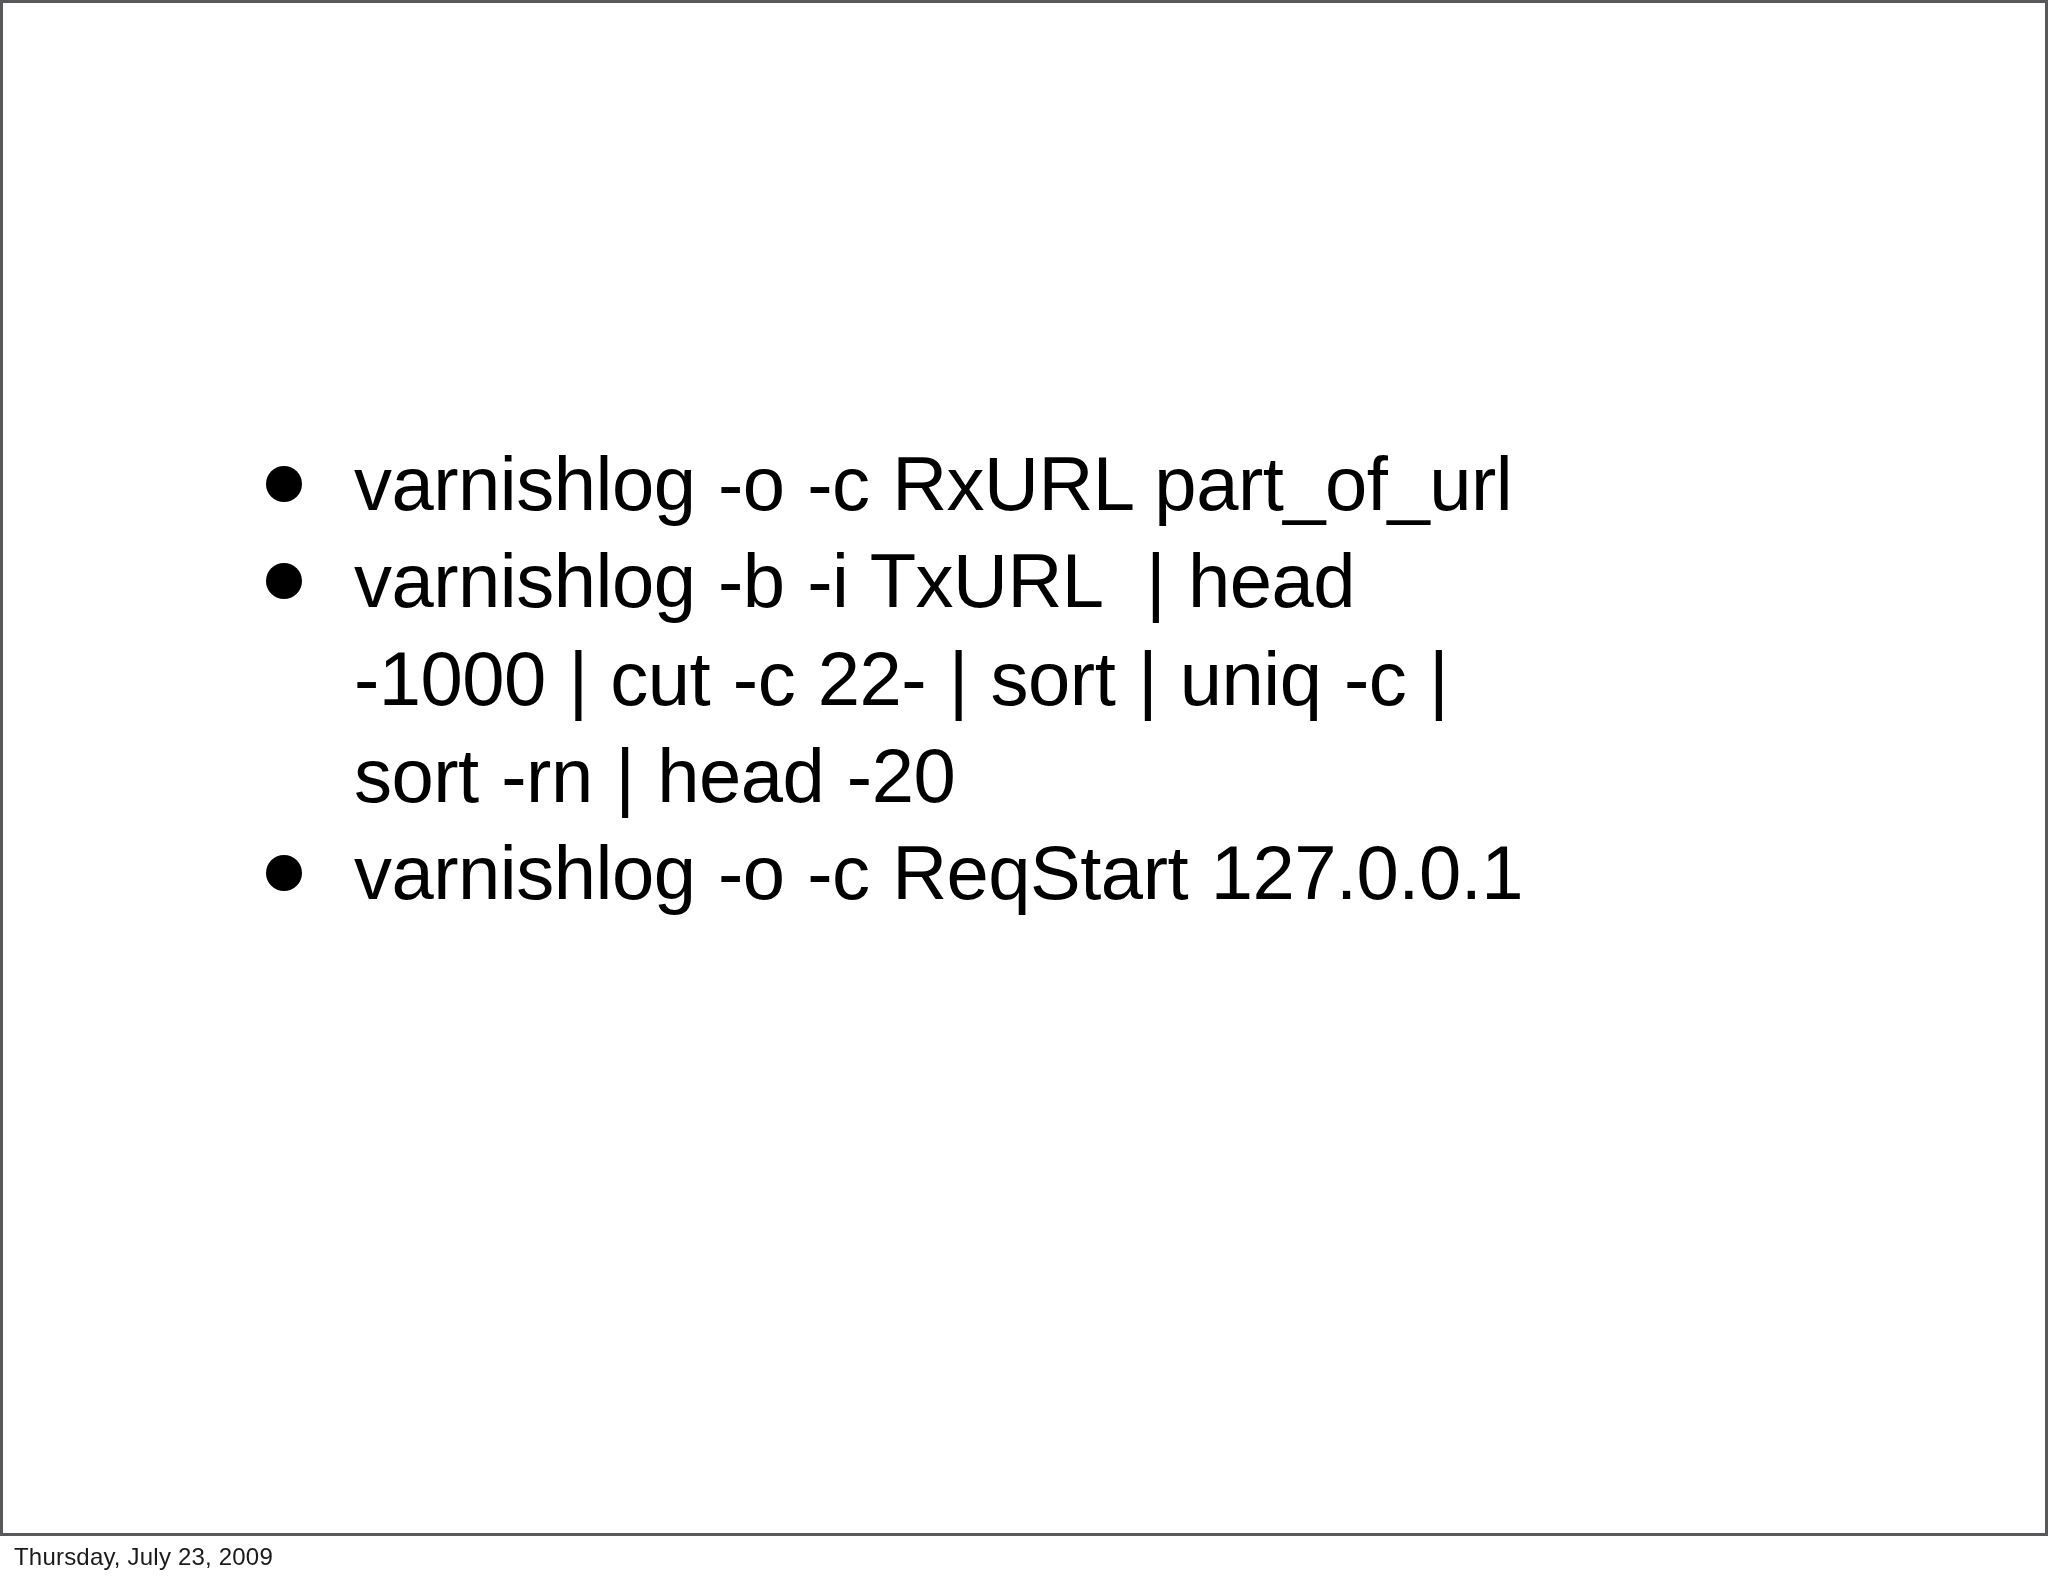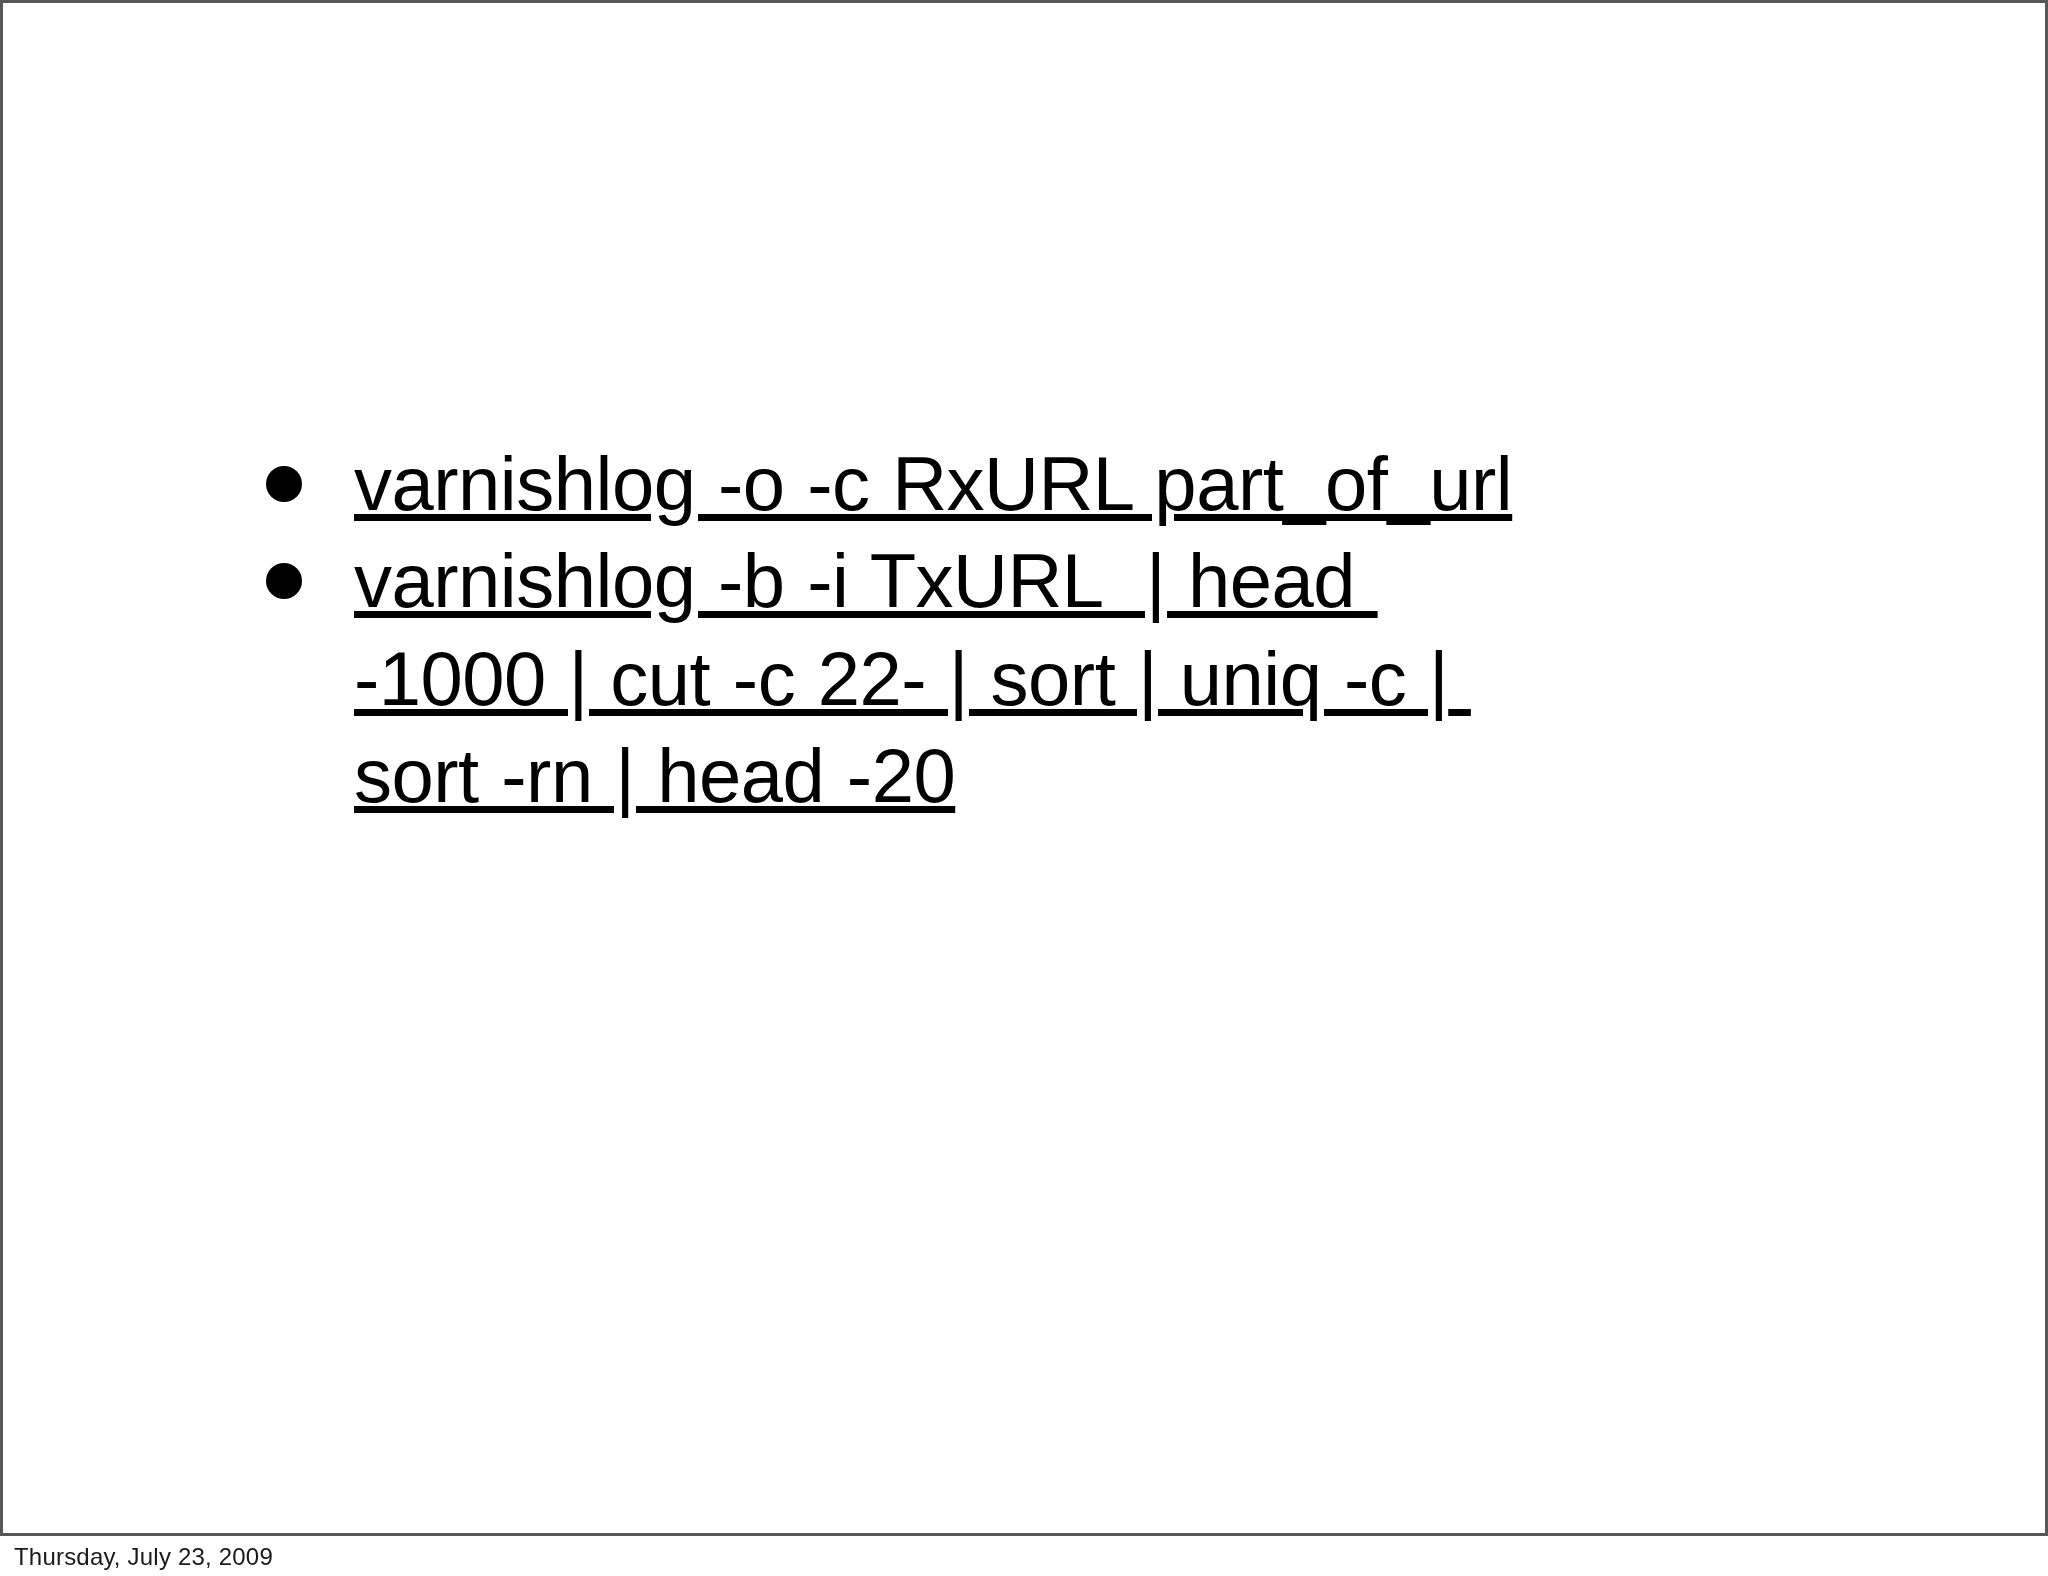--- a/index.html
+++ b/index.html
@@ -49,21 +49,20 @@
     height: 36px;
     margin-top: 31px;
     margin-right: 52px;
     border-radius: 50%;
     background: #000000;
   }
   .bullet-text {
     flex: 1 1 auto;
     white-space: pre-wrap;
     word-spacing: 2px;
-    text-decoration: underline;
   }
   .date-stamp {
     position: absolute;
     left: 14px;
     bottom: 5px;
     font-size: 24px;
     color: #1a1a1a;
     letter-spacing: 0.2px;
     margin-top: 27px;
   }
@@ -74,16 +73,20 @@
 <div class="slide">
   <ul class="bullet-list">
     <li class="bullet-item">
       <span class="bullet-dot"></span>
       <span class="bullet-text">varnishlog -o -c RxURL part_of_url</span>
     </li>
     <li class="bullet-item">
       <span class="bullet-dot"></span>
       <span class="bullet-text">varnishlog -b -i TxURL  | head -1000 | cut -c 22- | sort | uniq -c | sort -rn | head -20</span>
     </li>
+    <li class="bullet-item">
+      <span class="bullet-dot"></span>
+      <span class="bullet-text">varnishlog -o -c ReqStart 127.0.0.1</span>
+    </li>
   </ul>
 </div>
 
 <div class="date-stamp">Thursday, July 23, 2009</div>
 
 </body></html>

